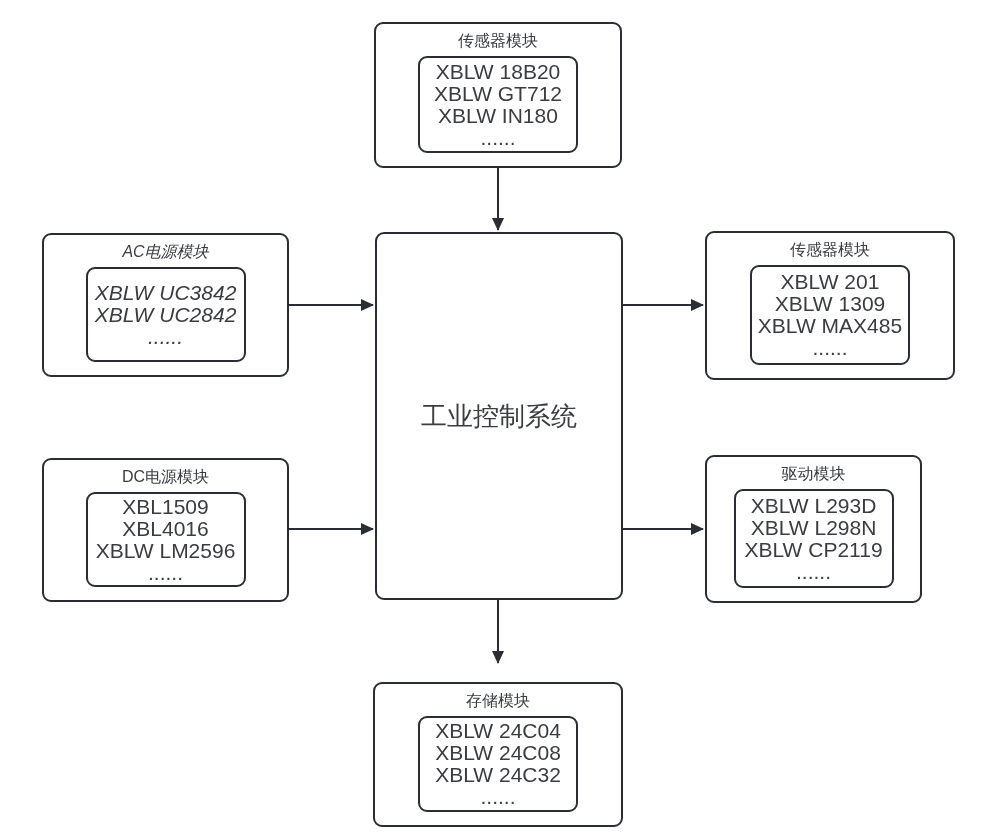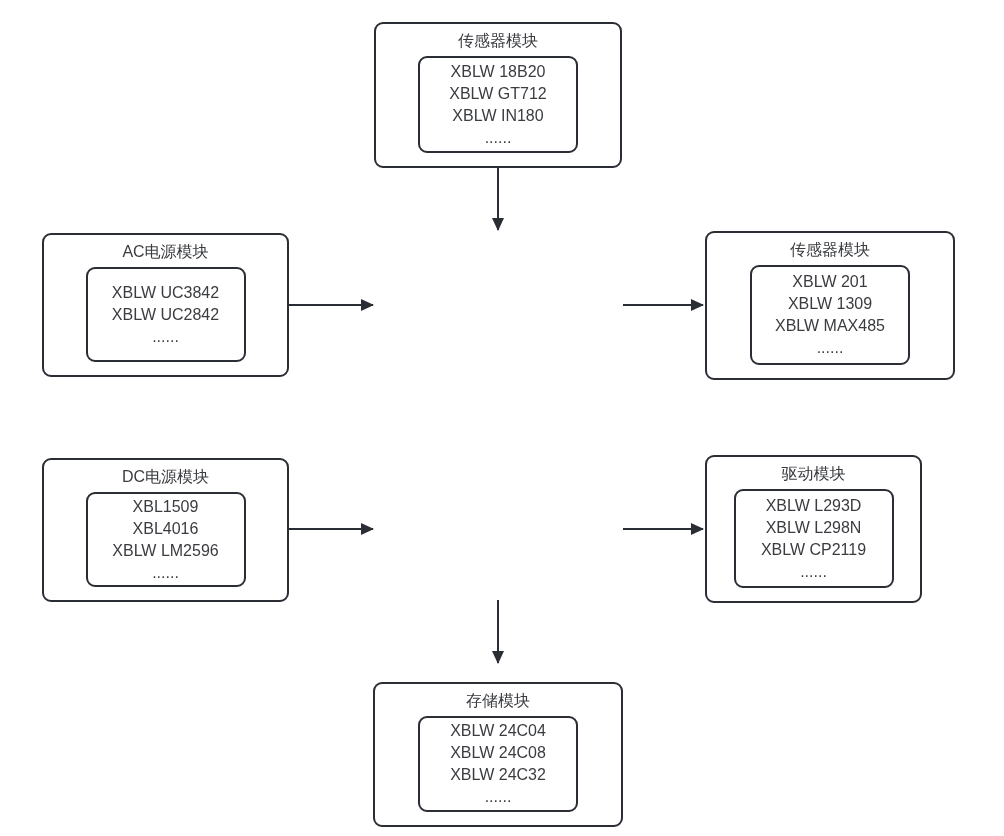--- a/index.html
+++ b/index.html
@@ -42,41 +42,41 @@
     border:2px solid var(--stroke);
     border-radius:9px;
     box-sizing:border-box;
     width:160px;
     flex:1 1 auto;
     margin:4px 0 13px 0;
     display:flex;
     flex-direction:column;
     justify-content:center;
     align-items:center;
-    font-size:16px;
+    font-size:21px;
     line-height:22px;
     text-align:center;
   }
   .part-line{white-space:nowrap;}
   .center-box{
     position:absolute;
     left:375px;top:232px;width:248px;height:368px;
     background:#fff;
     border:2px solid var(--stroke);
     border-radius:9px;
     box-sizing:border-box;
     display:flex;
     align-items:center;
     justify-content:center;
     font-size:26px;
     white-space:nowrap;
   }
   
   #module-sensor  {left:374px;top:22px; width:248px;height:146px;}
-  #module-ac      {left:42px; top:233px;width:247px;height:144px;}
+  #module-ac      {left:42px; top:233px;width:247px;height:144px;font-style:italic;}
   #module-dc      {left:42px; top:458px;width:247px;height:144px;}
   #module-comm    {left:705px;top:231px;width:250px;height:149px;}
   #module-drive   {left:705px;top:455px;width:217px;height:148px;}
   #module-storage {left:373px;top:682px;width:250px;height:145px;}
 </style>
 </head>
 <body>
 
 <div class="canvas">
 
@@ -146,14 +146,17 @@
   <div class="module" id="module-storage">
     <div class="module-title">存储模块</div>
     <div class="module-inner">
       <div class="part-line">XBLW 24C04</div>
       <div class="part-line">XBLW 24C08</div>
       <div class="part-line">XBLW 24C32</div>
       <div class="part-line">......</div>
     </div>
   </div>
 
+  <div class="center-box">
+    <span>工业控制系统</span>
+  </div>
 
 </div>
 
 </body></html>

